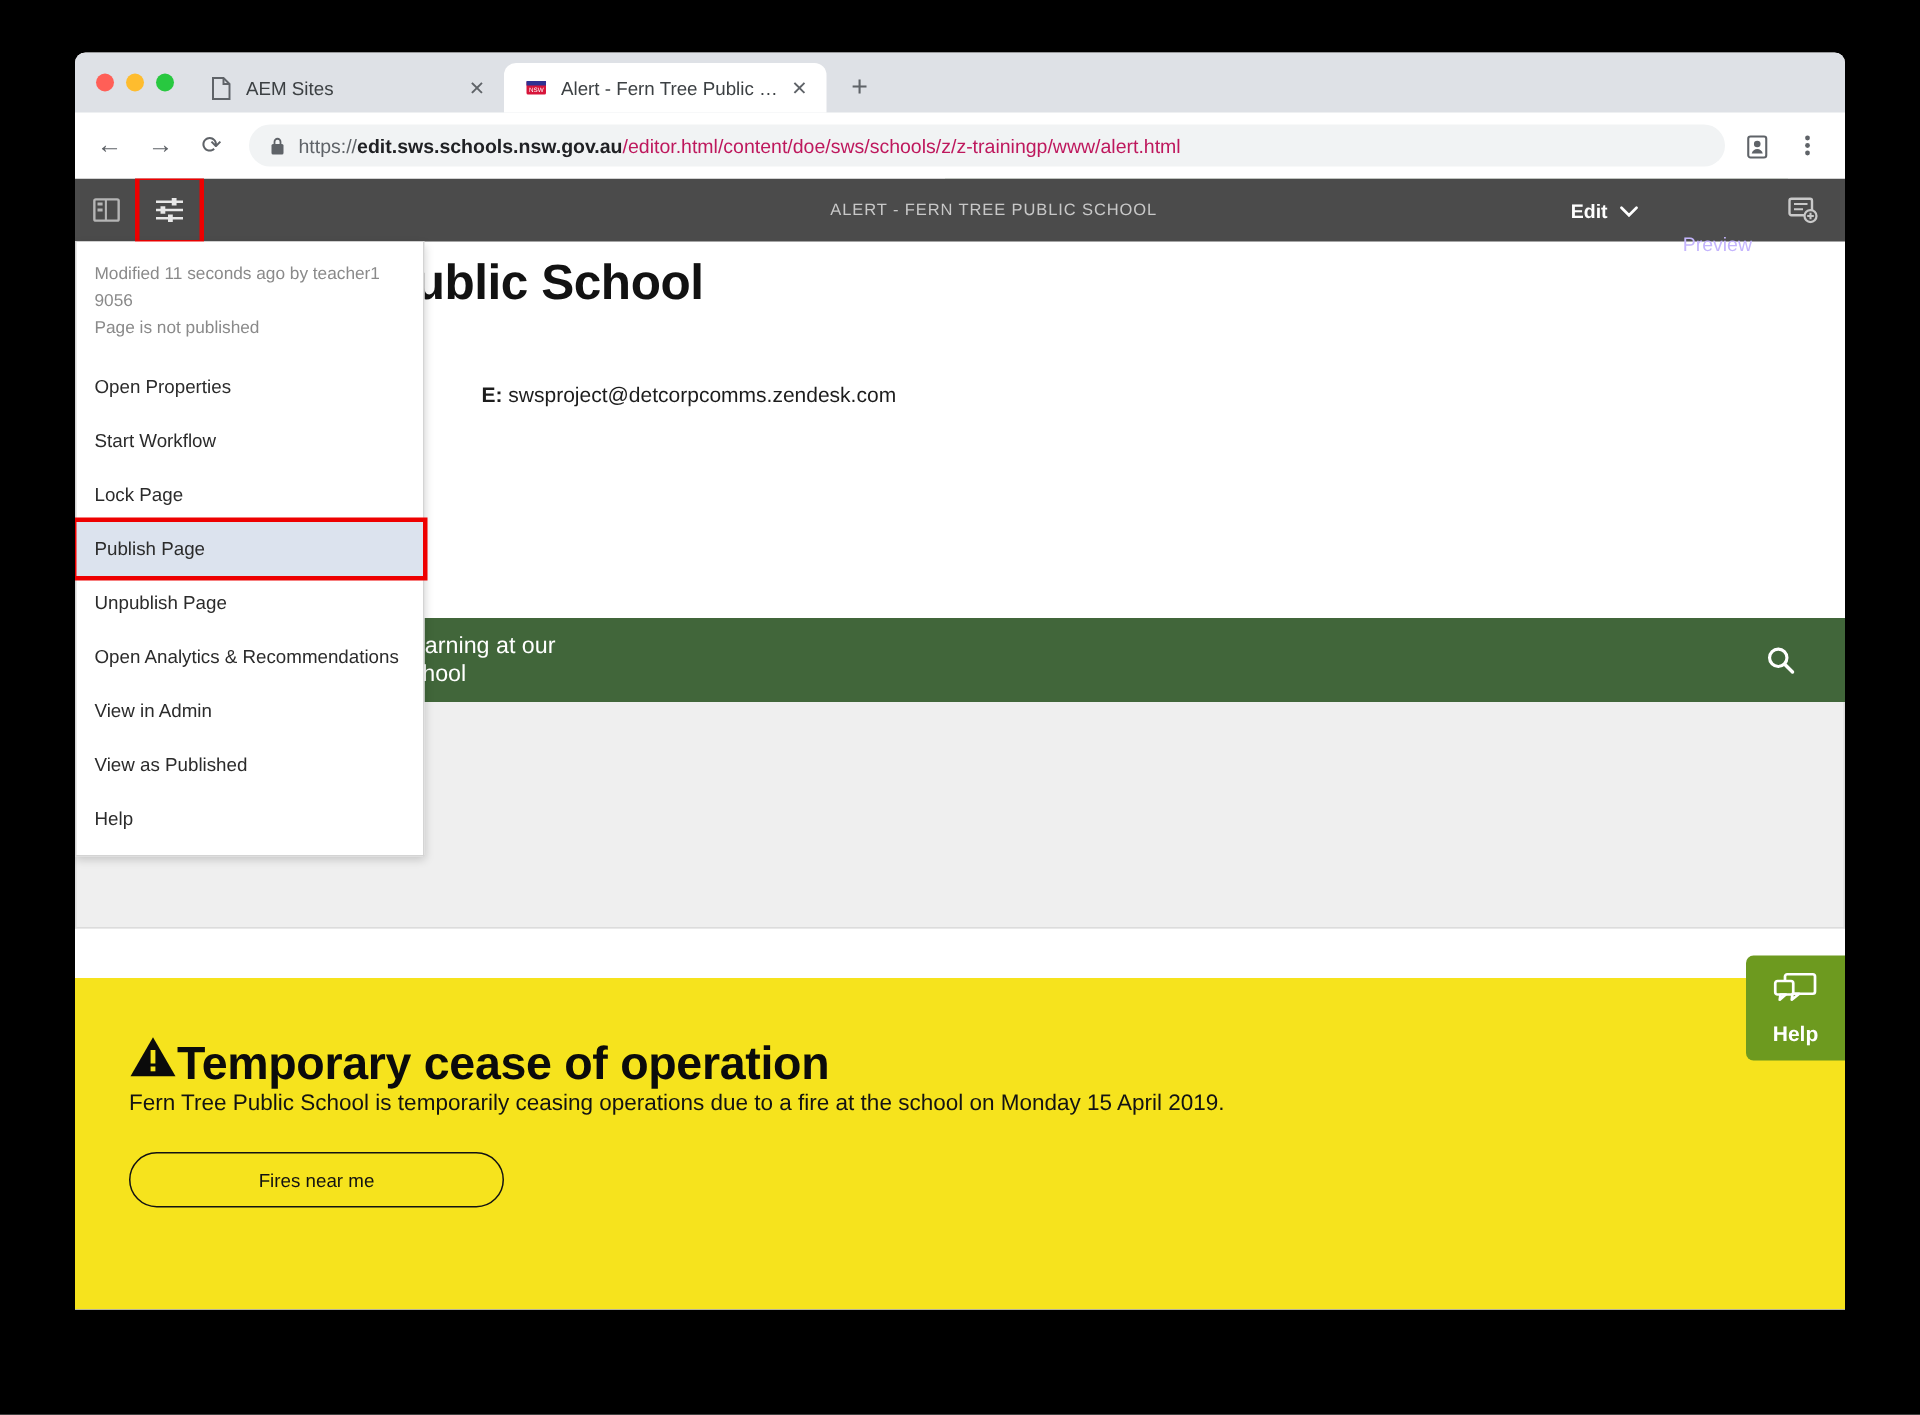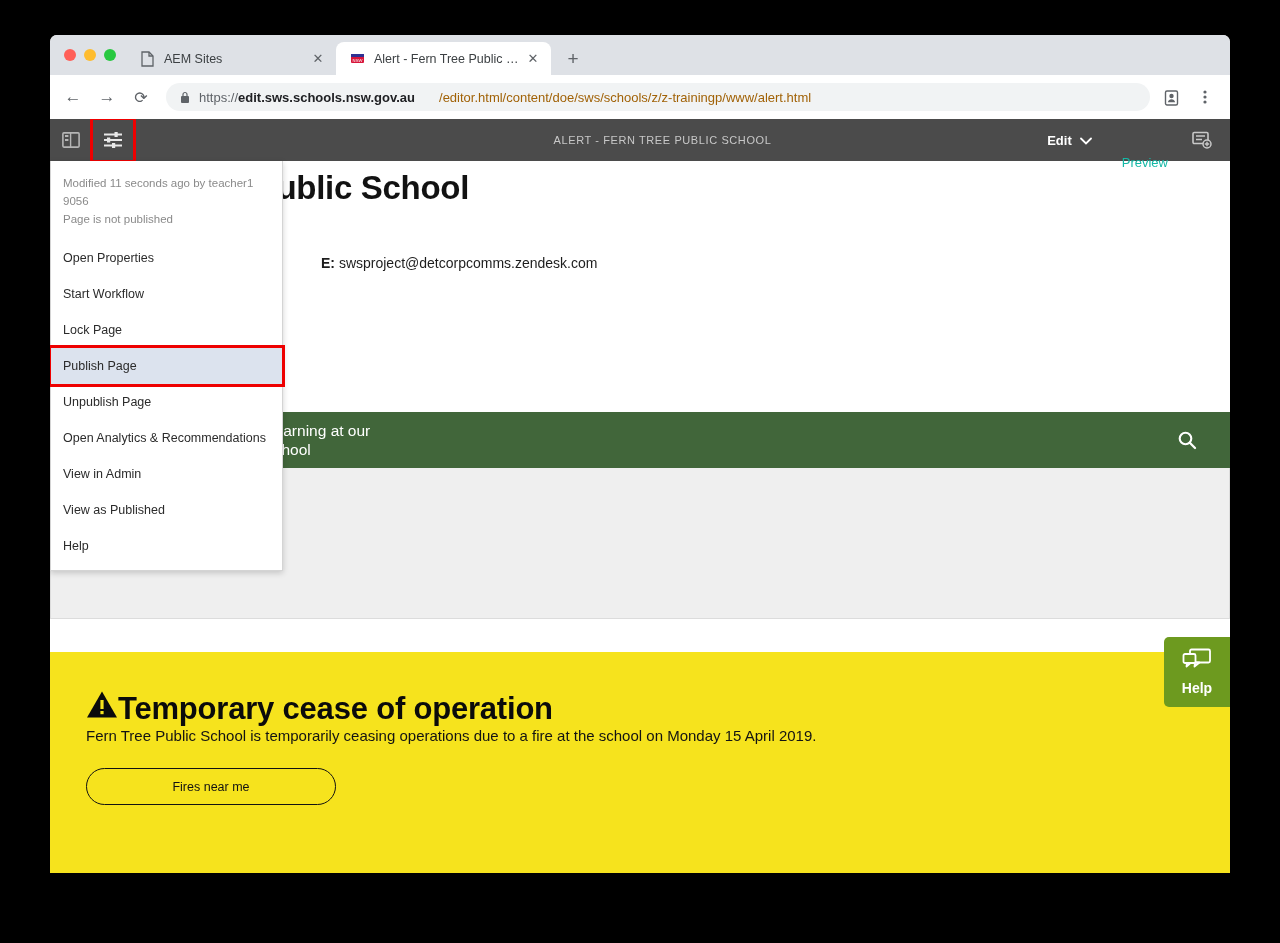--- a/index.html
+++ b/index.html
@@ -103,21 +103,21 @@
     padding: 0 14px;
     font-size: 13px;
     color: #5f6368;
     overflow: hidden;
     white-space: nowrap;
   }
   #lock-icon { margin-right: 9px; display: flex; align-items: center; flex: 0 0 auto; }
   #url-text { overflow: hidden; text-overflow: ellipsis; white-space: nowrap; }
   #url-text .scheme { color: #5f6368; }
   #url-text .host { color: #202124; font-weight: bold; }
-  #url-text .path { color: #a16207; margin-left: 24px; }
+  #url-text .path { color: #be185d; }
   .omni-icon {
     width: 26px; height: 26px;
     margin-left: 8px;
     display: flex; align-items: center; justify-content: center;
     color: #5f6368;
     flex: 0 0 auto;
   }
 
   
   #viewport {
@@ -159,21 +159,21 @@
     top: 15px;
     padding-left: 45px;
   }
   #aem-right { margin-left: auto; display: flex; align-items: center; padding-right: 10px; gap: 0; }
   #aem-edit-mode {
     display: flex; align-items: center; gap: 8px;
     color: #fff; font-size: 13px; font-weight: bold;
     padding: 0 14px;
   }
   #aem-preview {
-    color: #14b8a6; font-size: 13px; padding: 0 16px; margin-top: 44px;
+    color: #c4b5fd; font-size: 13px; padding: 0 16px; margin-top: 44px;
   }
   #aem-annotate { width: 36px; display: flex; align-items: center; justify-content: center; color: #c9c9c9; }
 
   
   #site {
     position: absolute;
     top: 0; left: 0; right: 0; bottom: 0;
     background: #fff;
     overflow: hidden;
   }

